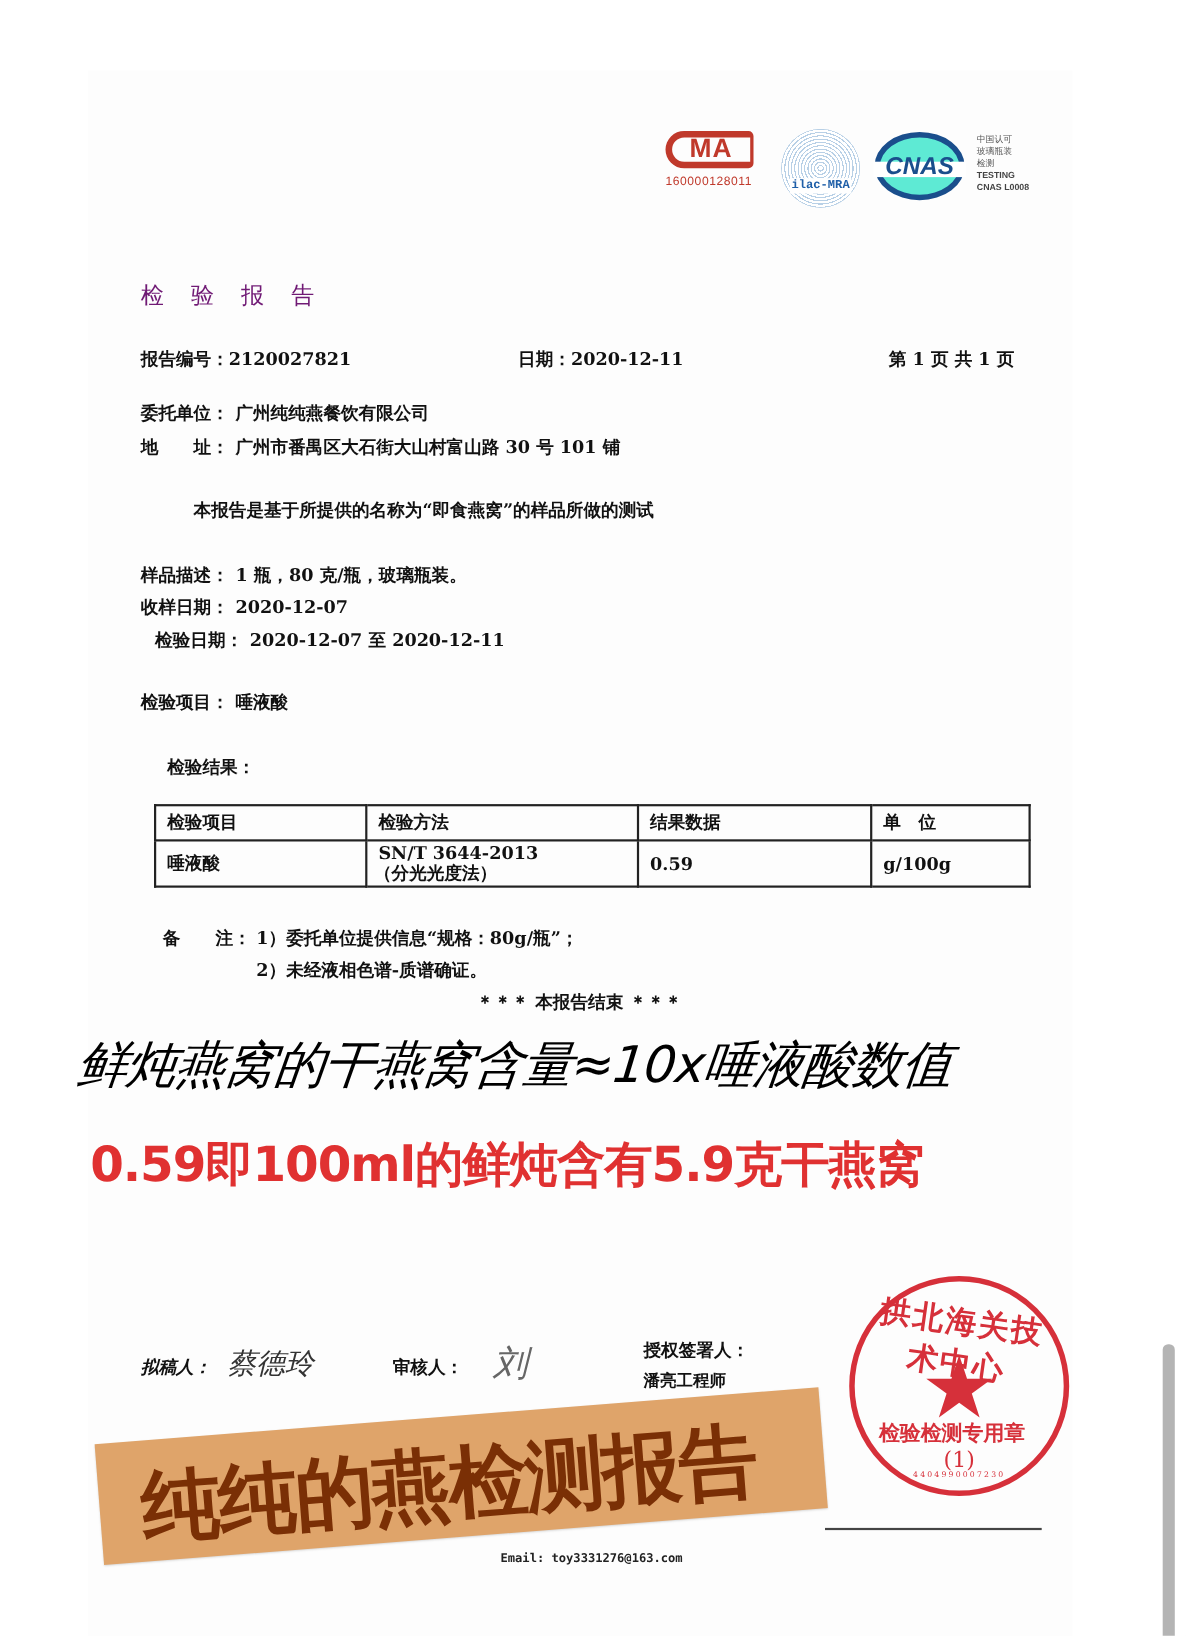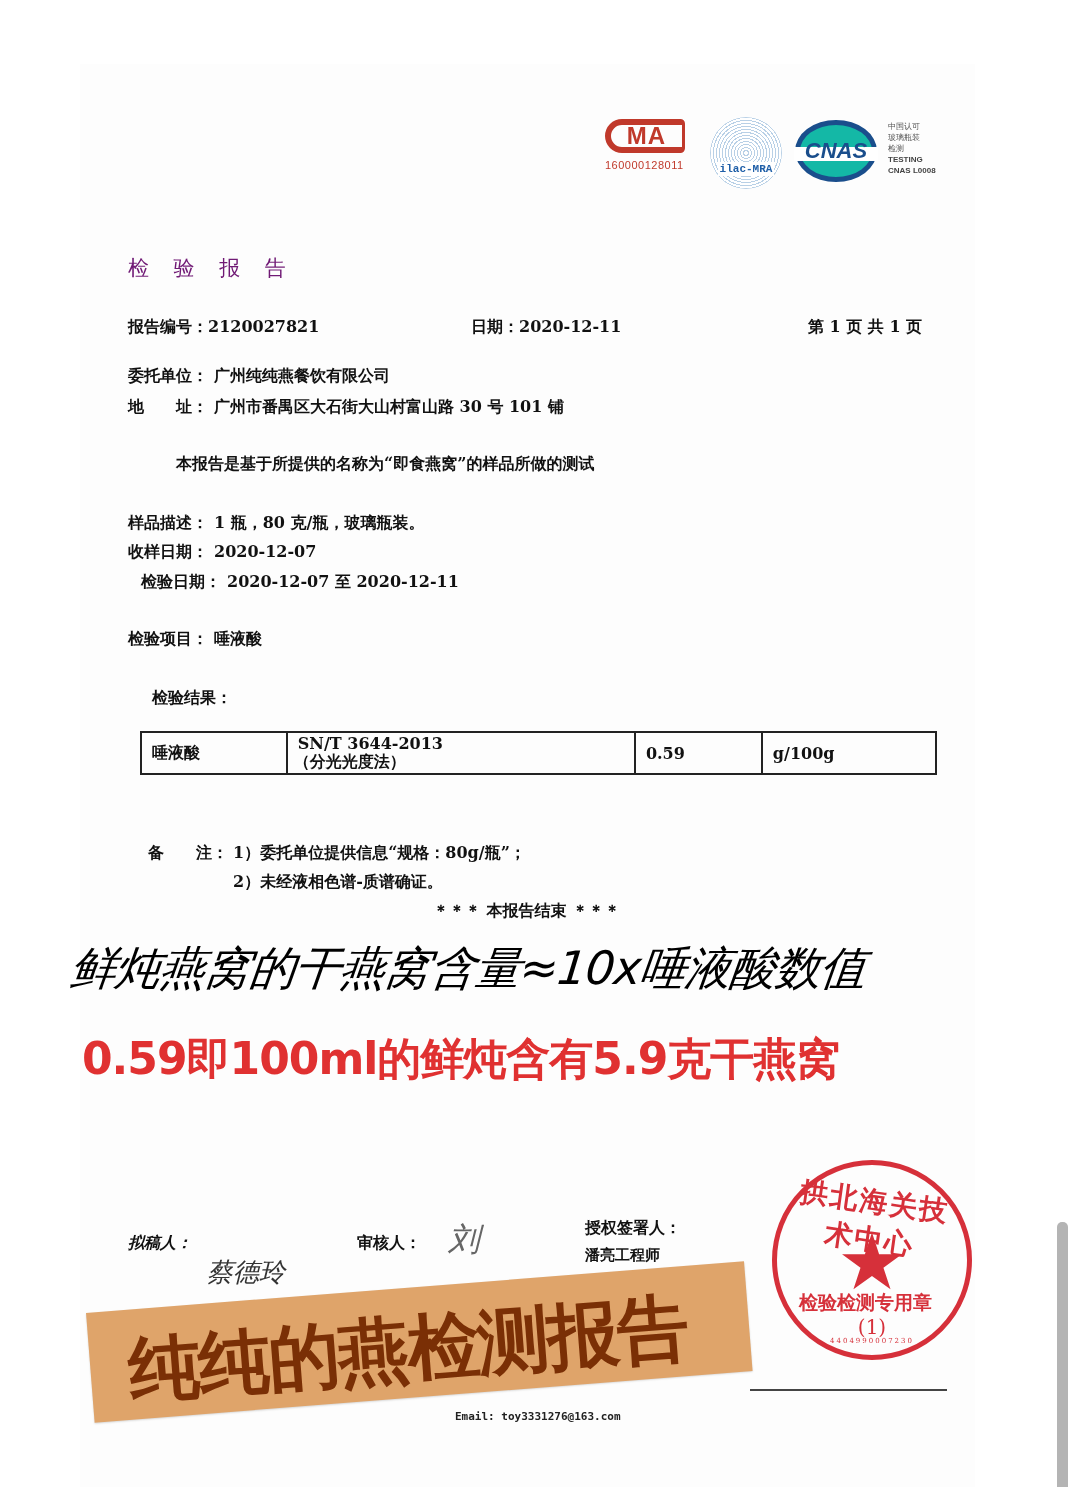--- a/index.html
+++ b/index.html
@@ -24,21 +24,21 @@
   }
   .cma-num { font-family:"Liberation Sans", sans-serif; font-size:11px; color:#c0392b; margin-top:6px; letter-spacing:0.5px; }
   .ilac {
     position:absolute; left:105px; top:0; width:72px; height:72px; border-radius:50%;
     background:repeating-radial-gradient(circle, #fff 0 2px, #b8d0e6 2px 3px);
     display:flex; align-items:center; justify-content:center;
   }
   .ilac span { background:#fff; color:#1f5fa8; font-family:Liberation Mono, monospace; font-weight:bold; font-size:11px; padding:1px 2px;margin-top:32px; }
   .cnas {
     position:absolute; left:190px; top:3px; width:82px; height:62px; border-radius:50%;
-    background:#14b8a6; border:5px solid #1a4e8c; box-sizing:border-box;
+    background:#5eead4; border:5px solid #1a4e8c; box-sizing:border-box;
     display:flex; align-items:center; justify-content:center;
     color:#1a4e8c; font-family:"Liberation Sans", sans-serif; font-weight:bold; font-style:italic; font-size:22px;
   }
   .cnas::before { content:""; position:absolute; left:-6px; right:-6px; top:22px; height:14px; background:#fff; }
   .cnas span { position:relative; }
   .cnas-text { position:absolute; left:283px; top:4px; font-family:"Liberation Sans", sans-serif; font-size:8px; line-height:11px; color:#555; }
   .cnas-text b { font-size:8px; color:#444; }
 
   .title { position:absolute; left:128px; top:254px; font-size:21px; letter-spacing:6px; font-family:Liberation Mono, monospace; color:#701a75; }
   .row { position:absolute; font-size:16px; font-weight:bold; white-space:nowrap; font-family:"DejaVu Serif", serif; }
@@ -138,20 +138,26 @@
 <div class="row" style="left:128px; top:572px;margin-left:13px;">
   <span class="label">检验日期：</span><span class="val">2020-12-07 至 2020-12-11</span>
 </div>
 <div class="row" style="left:128px; top:629px;">
   <span class="label">检验项目：</span><span class="val">唾液酸</span>
 </div>
 <div class="row" style="left:128px; top:688px;margin-left:24px;">检验结果：</div>
 
 <table class="res">
   <tbody>
+      <tr>
+    <td style="width:170px;">检验项目</td>
+    <td style="width:225px;">检验方法</td>
+    <td style="width:190px;">结果数据</td>
+    <td>单　位</td>
+  </tr>
   <tr>
     <td>唾液酸</td>
     <td class="m">
       <span>SN/T 3644-2013</span>
       <span class="res-sub">（分光光度法）</span>
     </td>
     <td>0.59</td>
     <td>g/100g</td>
   </tr>
 </tbody>
@@ -159,21 +165,21 @@
 
 <div class="row" style="left:128px; top:843px;margin-left:20px;">备　　注：</div>
 <div class="row" style="left:233px; top:843px;">1）委托单位提供信息“规格：80g/瓶”；</div>
 <div class="row" style="left:233px; top:872px;">2）未经液相色谱-质谱确证。</div>
 <div class="row" style="left:433px; top:901px;">＊＊＊ 本报告结束 ＊＊＊</div>
 
 <div class="overlay1">鲜炖燕窝的干燕窝含量≈10x唾液酸数值</div>
 <div class="overlay2">0.59即100ml的鲜炖含有5.9克干燕窝</div>
 
 <div class="row" style="left:128px; top:1233px;font-style:italic;">拟稿人：</div>
-<div class="sig" style="left:207px; top:1222px; font-size:26px;margin-top:33px;">蔡德玲</div>
+<div class="sig" style="left:207px; top:1222px; font-size:26px;">蔡德玲</div>
 <div class="row" style="left:357px; top:1233px;">审核人：</div>
 <div class="sig" style="left:448px; top:1218px; font-size:32px; color:#666;">刘</div>
 <div class="row" style="left:585px; top:1218px;">授权签署人：</div>
 <div class="row" style="left:585px; top:1246px; font-size:15px;">潘亮工程师</div>
 
 <div class="seal">
   <div class="seal-top">拱北海关技术中心</div>
   <div class="seal-star">★</div>
   <div class="seal-mid">检验检测专用章</div>
   <div class="seal-num">(1)</div>

